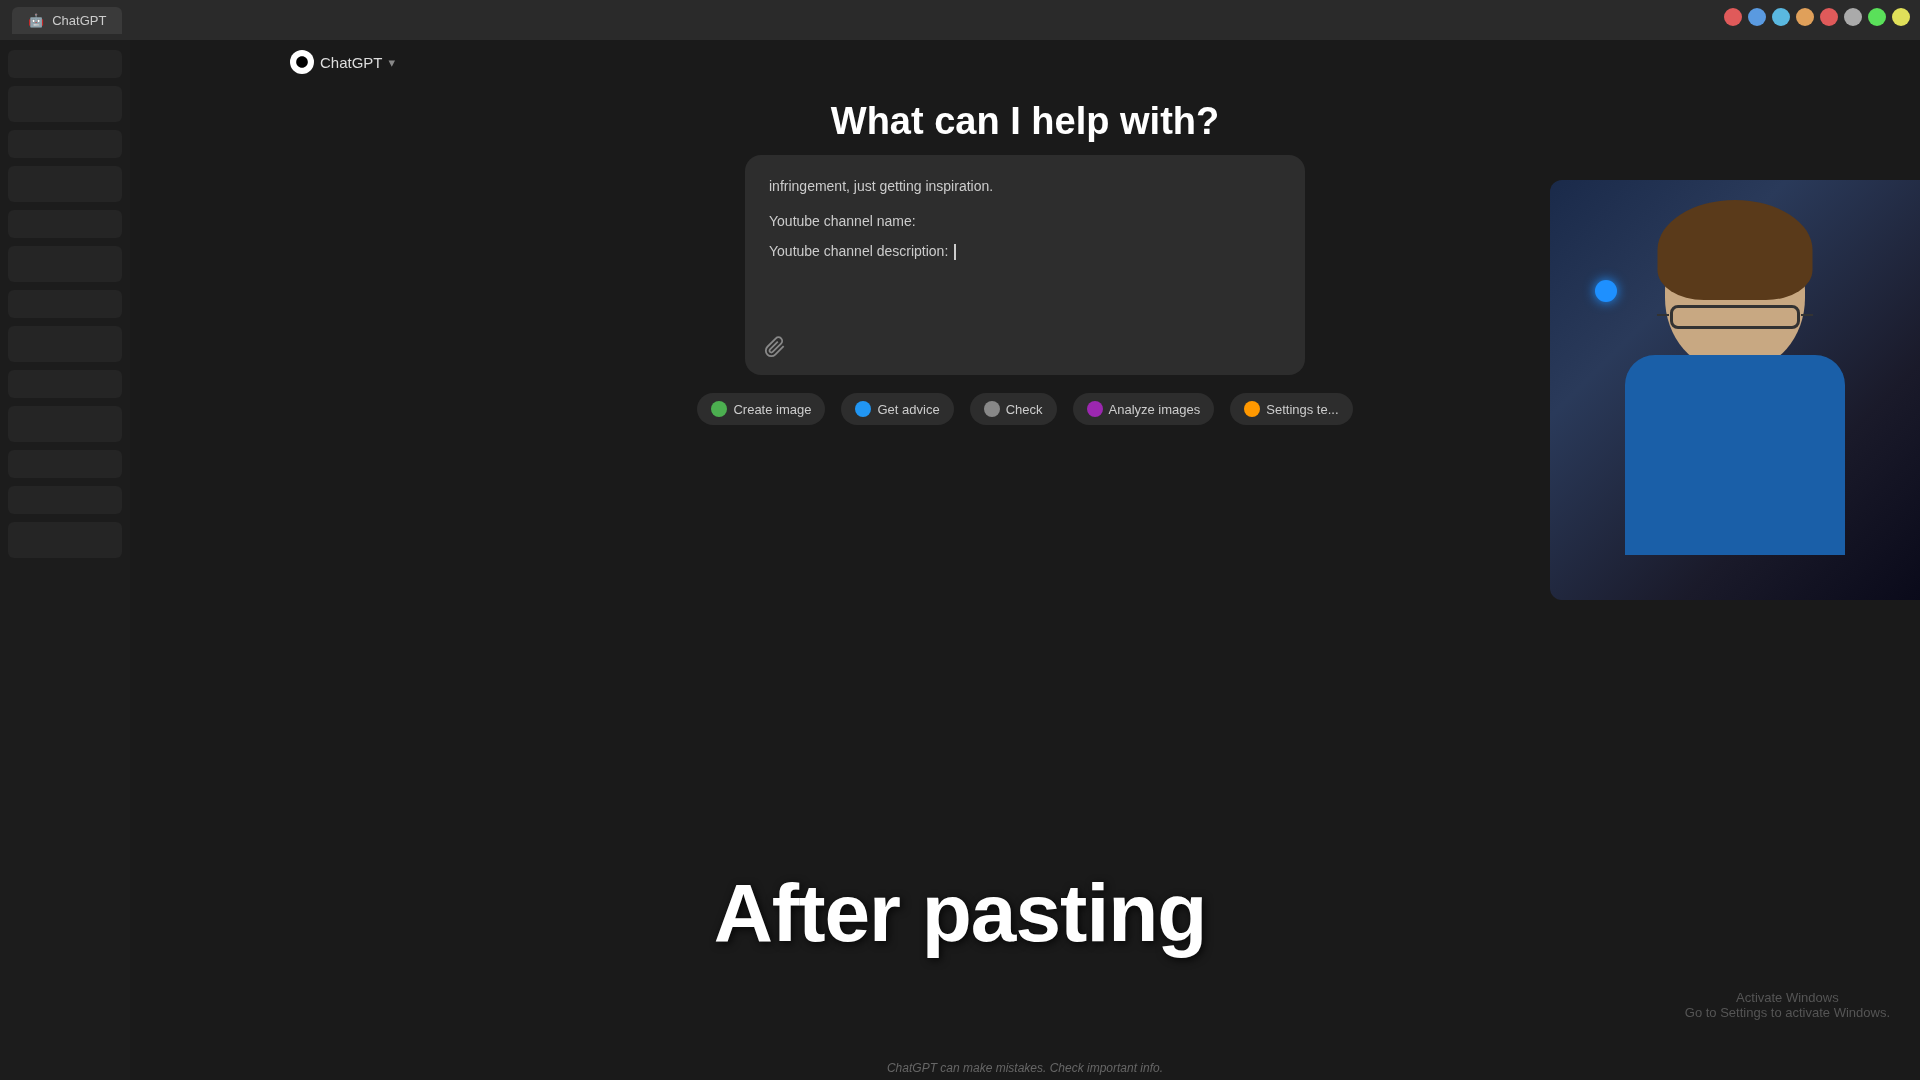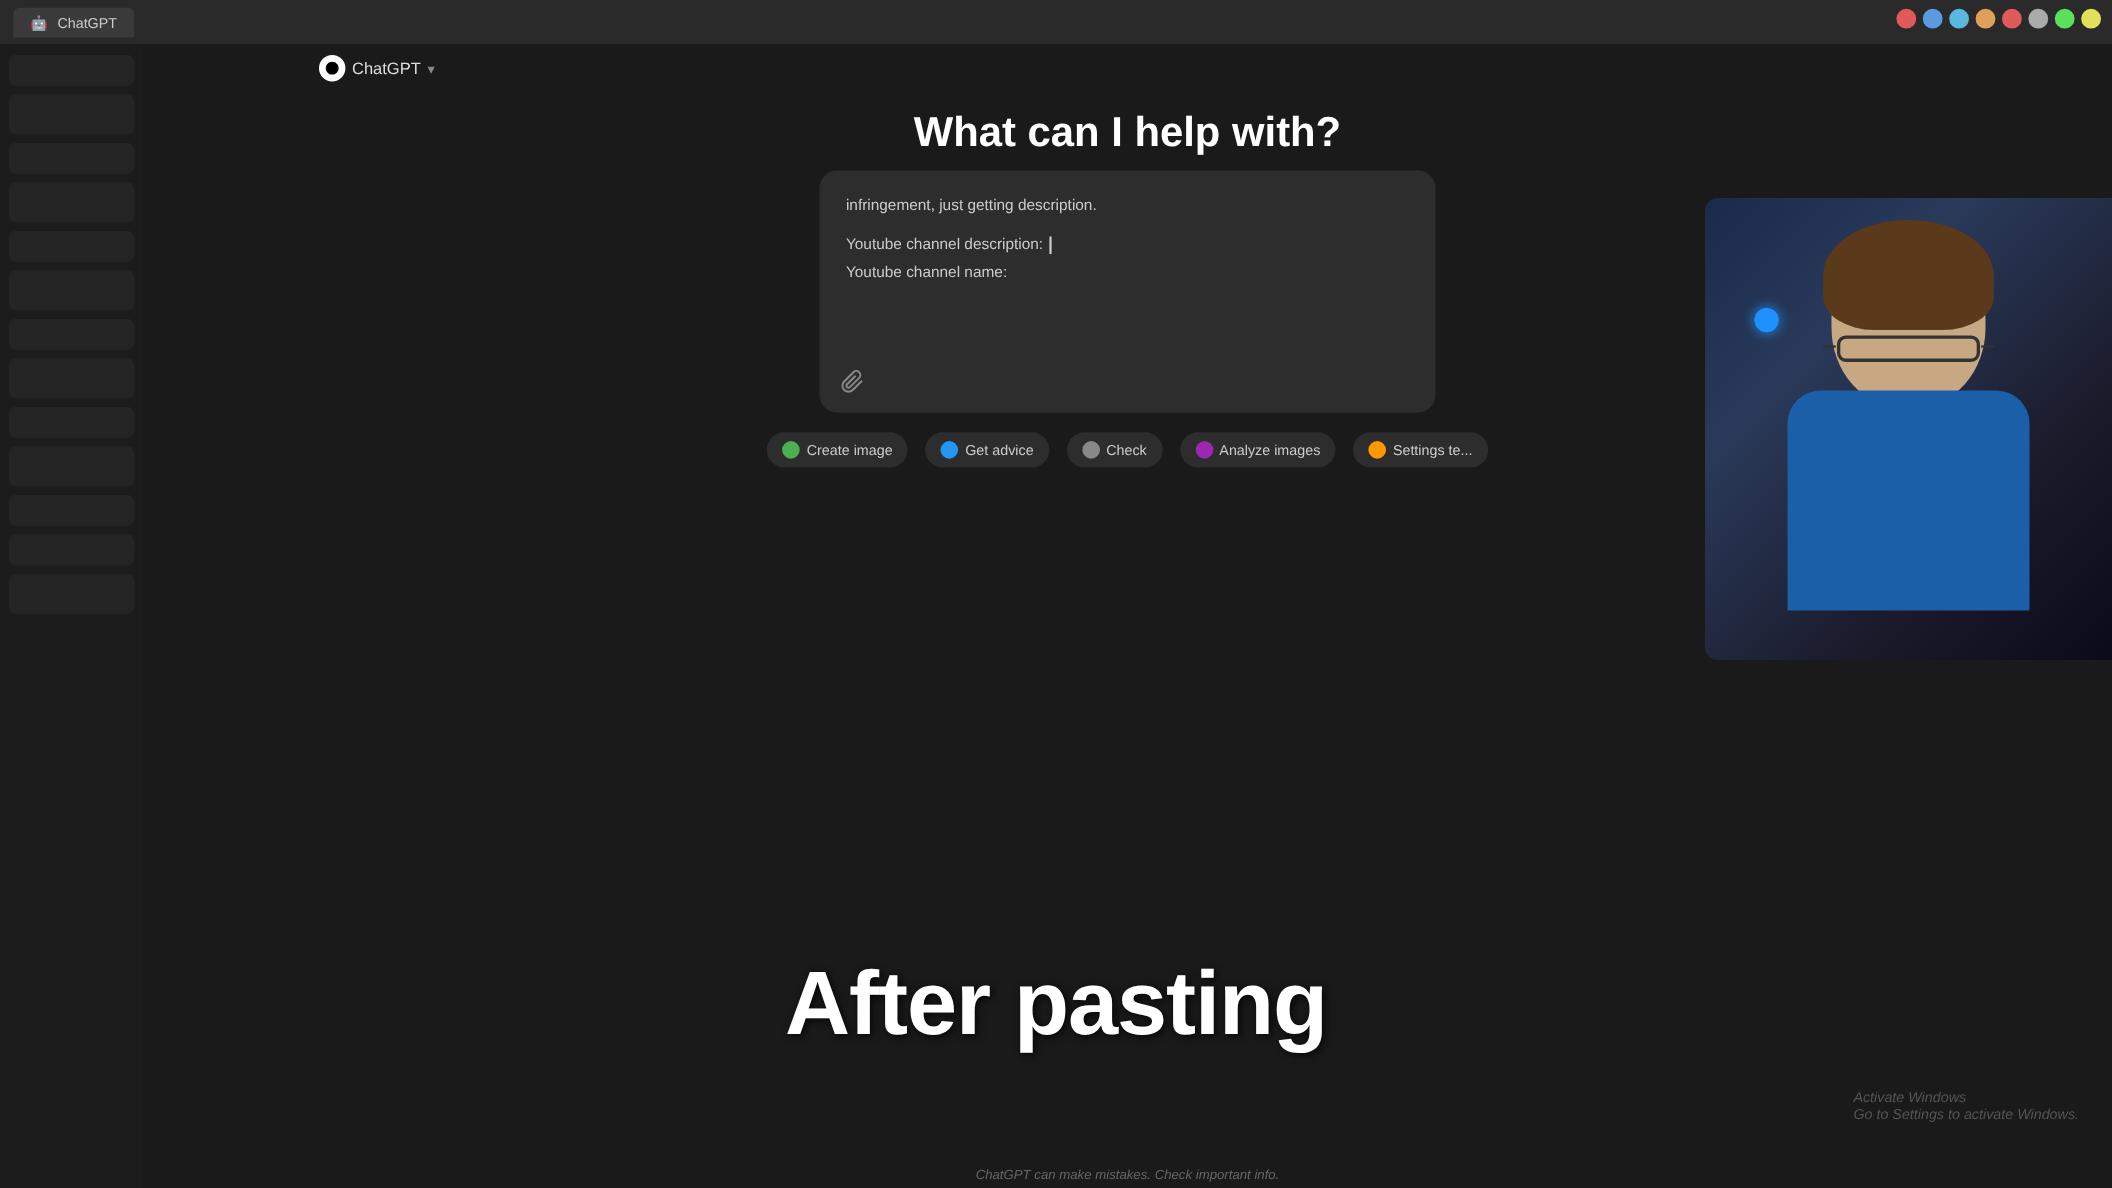--- a/index.html
+++ b/index.html
@@ -323,23 +323,22 @@
       box-shadow: 0 0 12px #1e90ff;
     }
 
     
     .windows-watermark {
       position: absolute;
       bottom: 60px;
       right: 30px;
       font-size: 13px;
       color: #555;
-      text-align: left;
+      text-align: center;
       z-index: 40;
-      font-style: italic;
     }
   </style>
 </head>
 <body>
 
 <div class="browser-chrome">
   <div class="browser-tab">
     <span style="font-size:13px;">🤖</span>
     <span>ChatGPT</span>
   </div>
@@ -382,28 +381,28 @@
         </svg>
       </div>
       <span class="chatgpt-title">ChatGPT</span>
       <span style="color:#888;font-size:13px;">▾</span>
     </div>
 
     <h1 class="main-heading">What can I help with?</h1>
 
     <div class="chat-box">
 
-      <p class="chat-text-partial">infringement, just getting description.</p>
-
-
+      <p class="chat-text-partial">infringement, just getting inspiration.</p>
+
+
+      <p class="chat-label">Youtube channel name:</p>
       <p class="chat-label" style="margin-top:4px;">
         <span>Youtube channel description:</span>
         <span class="cursor-blink"></span>
       </p>
-      <p class="chat-label">Youtube channel name:</p>
 
       <div class="chat-attach-icon">
         <svg width="22" height="22" viewBox="0 0 24 24" fill="none" stroke="#888" stroke-width="2">
           <path d="M21.44 11.05l-9.19 9.19a6 6 0 0 1-8.49-8.49l9.19-9.19a4 4 0 0 1 5.66 5.66l-9.2 9.19a2 2 0 0 1-2.83-2.83l8.49-8.48"></path>
         </svg>
       </div>
     </div>
 
     <div class="quick-actions">
       <button class="quick-btn">

